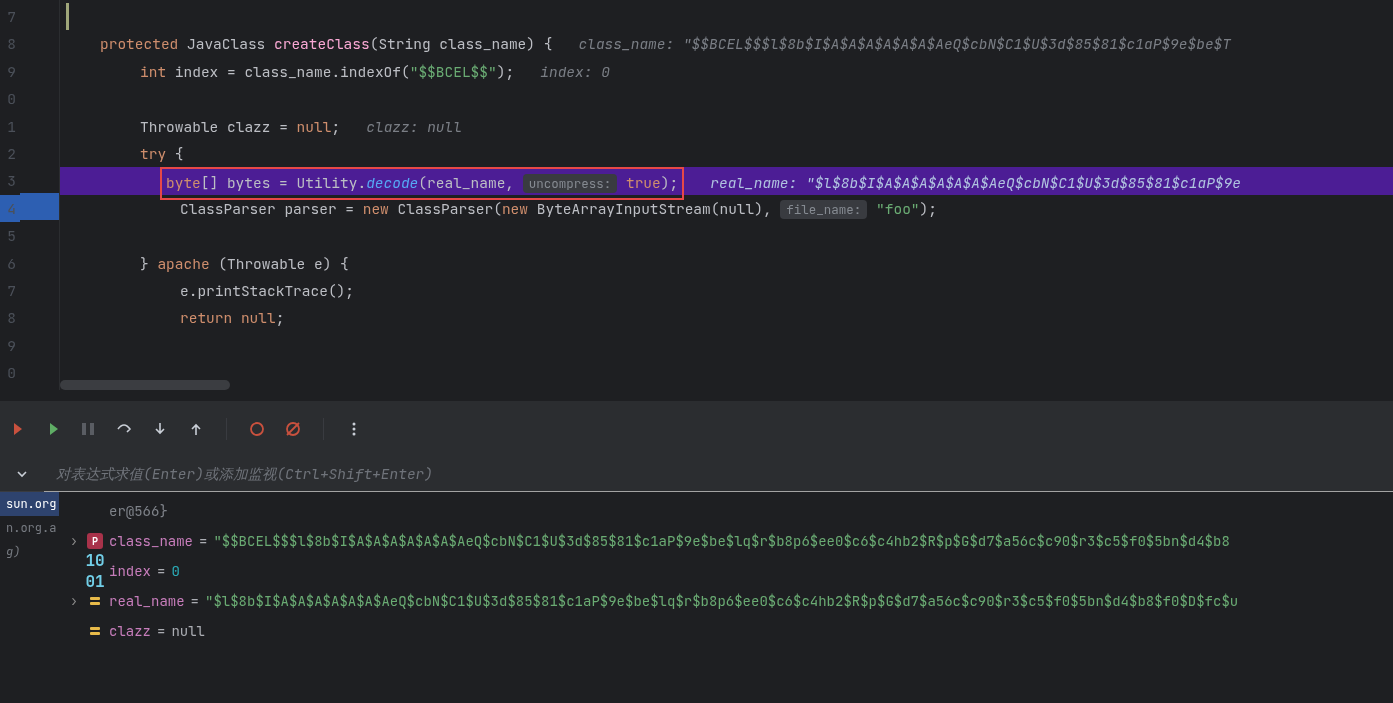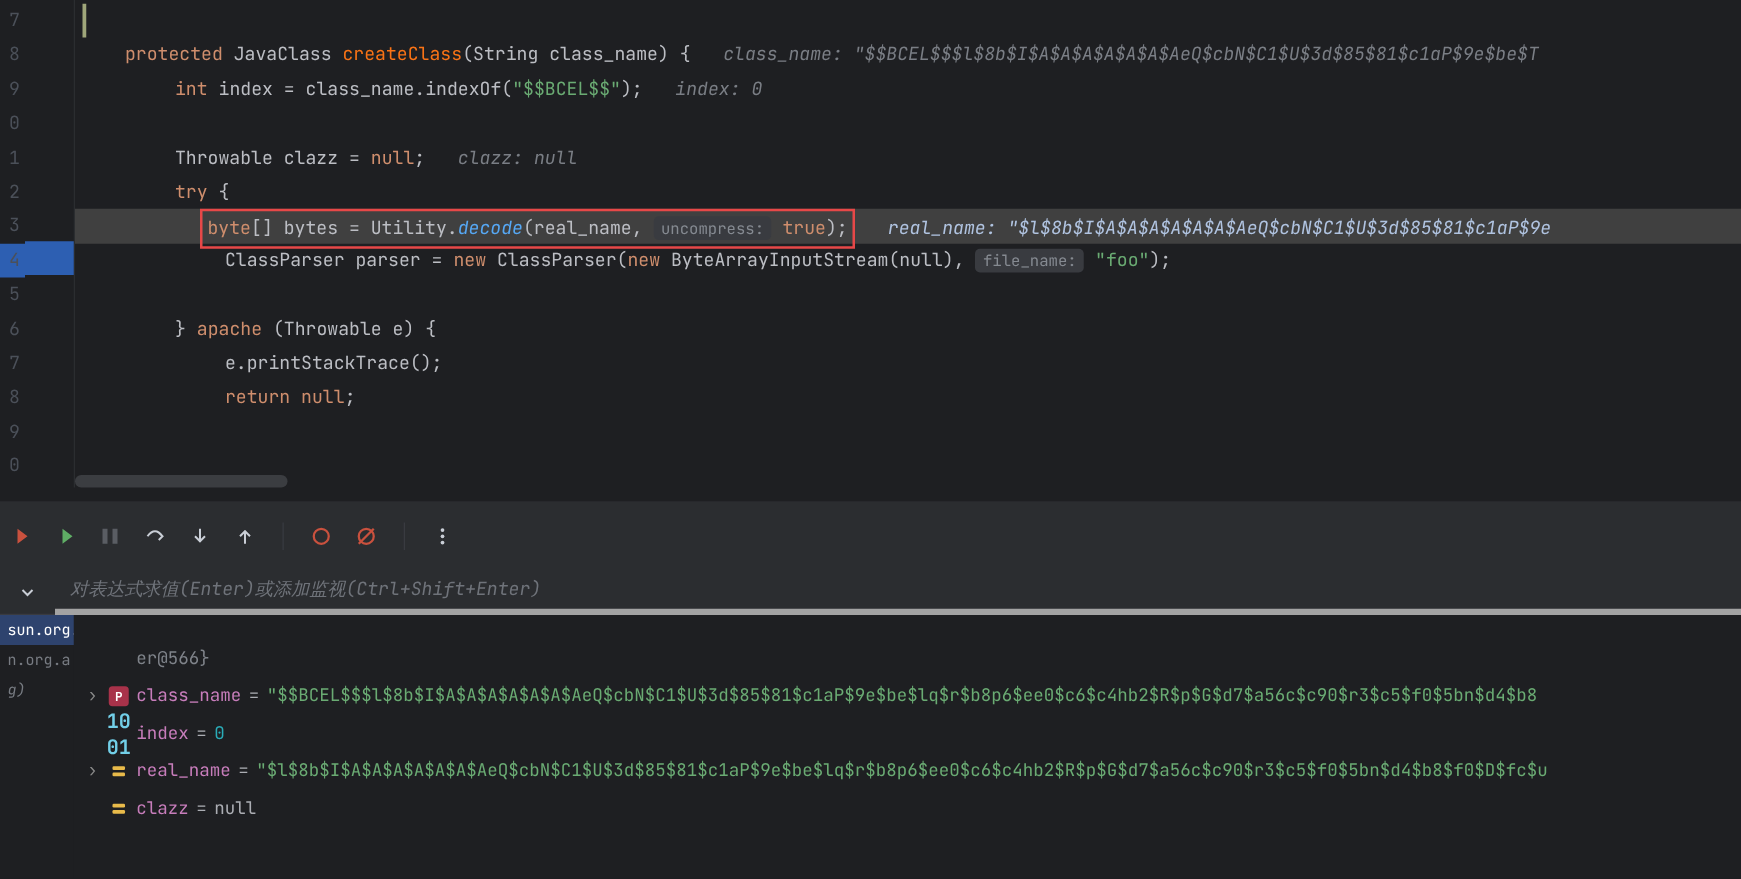--- a/index.html
+++ b/index.html
@@ -9,48 +9,48 @@
     font-family: "JetBrains Mono", Menlo, Consolas, monospace;
     font-size:14.5px;
   }
   .editor { display:flex; height:390px; position:relative; }
   .gutter-wrap { display:flex; }
   .gutter { width:20px; text-align:right; color:#4b5059; padding-top:3px; user-select:none; }
   .gutter div { height:27.4px; line-height:27.4px; padding-right:4px; }
   .fold-strip { width:40px; border-right:1.5px solid #2b2d30; }
   .code { flex:1; padding-top:3px; overflow:hidden; white-space:nowrap; }
   .code .line { height:27.4px; line-height:27.4px; padding-left:20px; position:relative; }
-  .code .line.hl { background:#404040; }
+  .code .line.hl { background:#4c1d95; }
   .marker { position:absolute; left:6px; top:0; bottom:0; width:3px; background:#9fa67a; }
 
   .kw { color:#cf8e6d; }
   .str { color:#6aab73; }
   .num { color:#2aacb8; }
-  .fn { color:#f97316; }
+  .fn { color:#f9a8d4; }
   .fni { color:#56a8f5; font-style:italic; }
   .comment { color:#7a7e85; font-style:italic; }
   .hint { background:#393b40; color:#858a91; font-style:normal; font-size:12.5px; padding:1px 6px; border-radius:4px; }
   .hintval { color:#7a7e85; font-style:italic; }
 
   .boxred { border:2px solid #e74848; display:inline-block; padding:0 4px; }
 
   .toolbar { height:56px; border-top:1px solid #1e1f22; background:#2b2d30; display:flex; align-items:center; padding-left:8px; gap:22px; margin-top:10px; }
   .toolbar .grp { display:flex; gap:20px; align-items:center; }
   .toolbar svg { display:block; }
   .sep { width:1px; height:22px; background:#393b40; }
 
   .evalwrap { display:flex; }
   .eval-left { width:44px; height:36px; background:#2b2d30; display:flex; align-items:center; justify-content:center; border-bottom:1px solid #393b40; }
-  .evalbar { flex:1; height:36px; background:#2b2d30; border-bottom:5px solid #a3a3a3; display:flex; align-items:center; padding-left:12px; color:#6f737a; font-style:italic; }
+  .evalbar { flex:1; height:36px; background:#2b2d30; border-bottom:1px solid #a3a3a3; display:flex; align-items:center; padding-left:12px; color:#6f737a; font-style:italic; }
 
   .debug-body { display:flex; background:#1e1f22; height:210px; }
   .debug-left { width:59px; background:#1e1f22; font-size:12px; }
   .stack-item { padding:4px 6px; color:#777b82; white-space:nowrap; overflow:hidden; }
   .stack-item.sel { background:#2e436e; color:#fff; }
-  .vars { flex:1; padding:20px 0; font-size:14px; }
+  .vars { flex:1; padding:4px 0; font-size:14px; }
   .var-row { display:flex; align-items:center; height:30px; padding-left:8px; gap:6px; }
   .var-row .exp { width:14px; color:#888; text-align:center; }
   .var-ico { width:16px; height:16px; border-radius:3px; display:flex; align-items:center; justify-content:center; font-size:10px; font-weight:bold; }
   .ico-p { background:#a8324a; color:#fff; }
   .ico-b { color:#72cfe8; font-size:16px; }
   .vn { color:#c77dbb; }
   .ve { color:#abadb3; }
   .vv { color:#6aab73; }
   .vnum { color:#2aacb8; }
 

